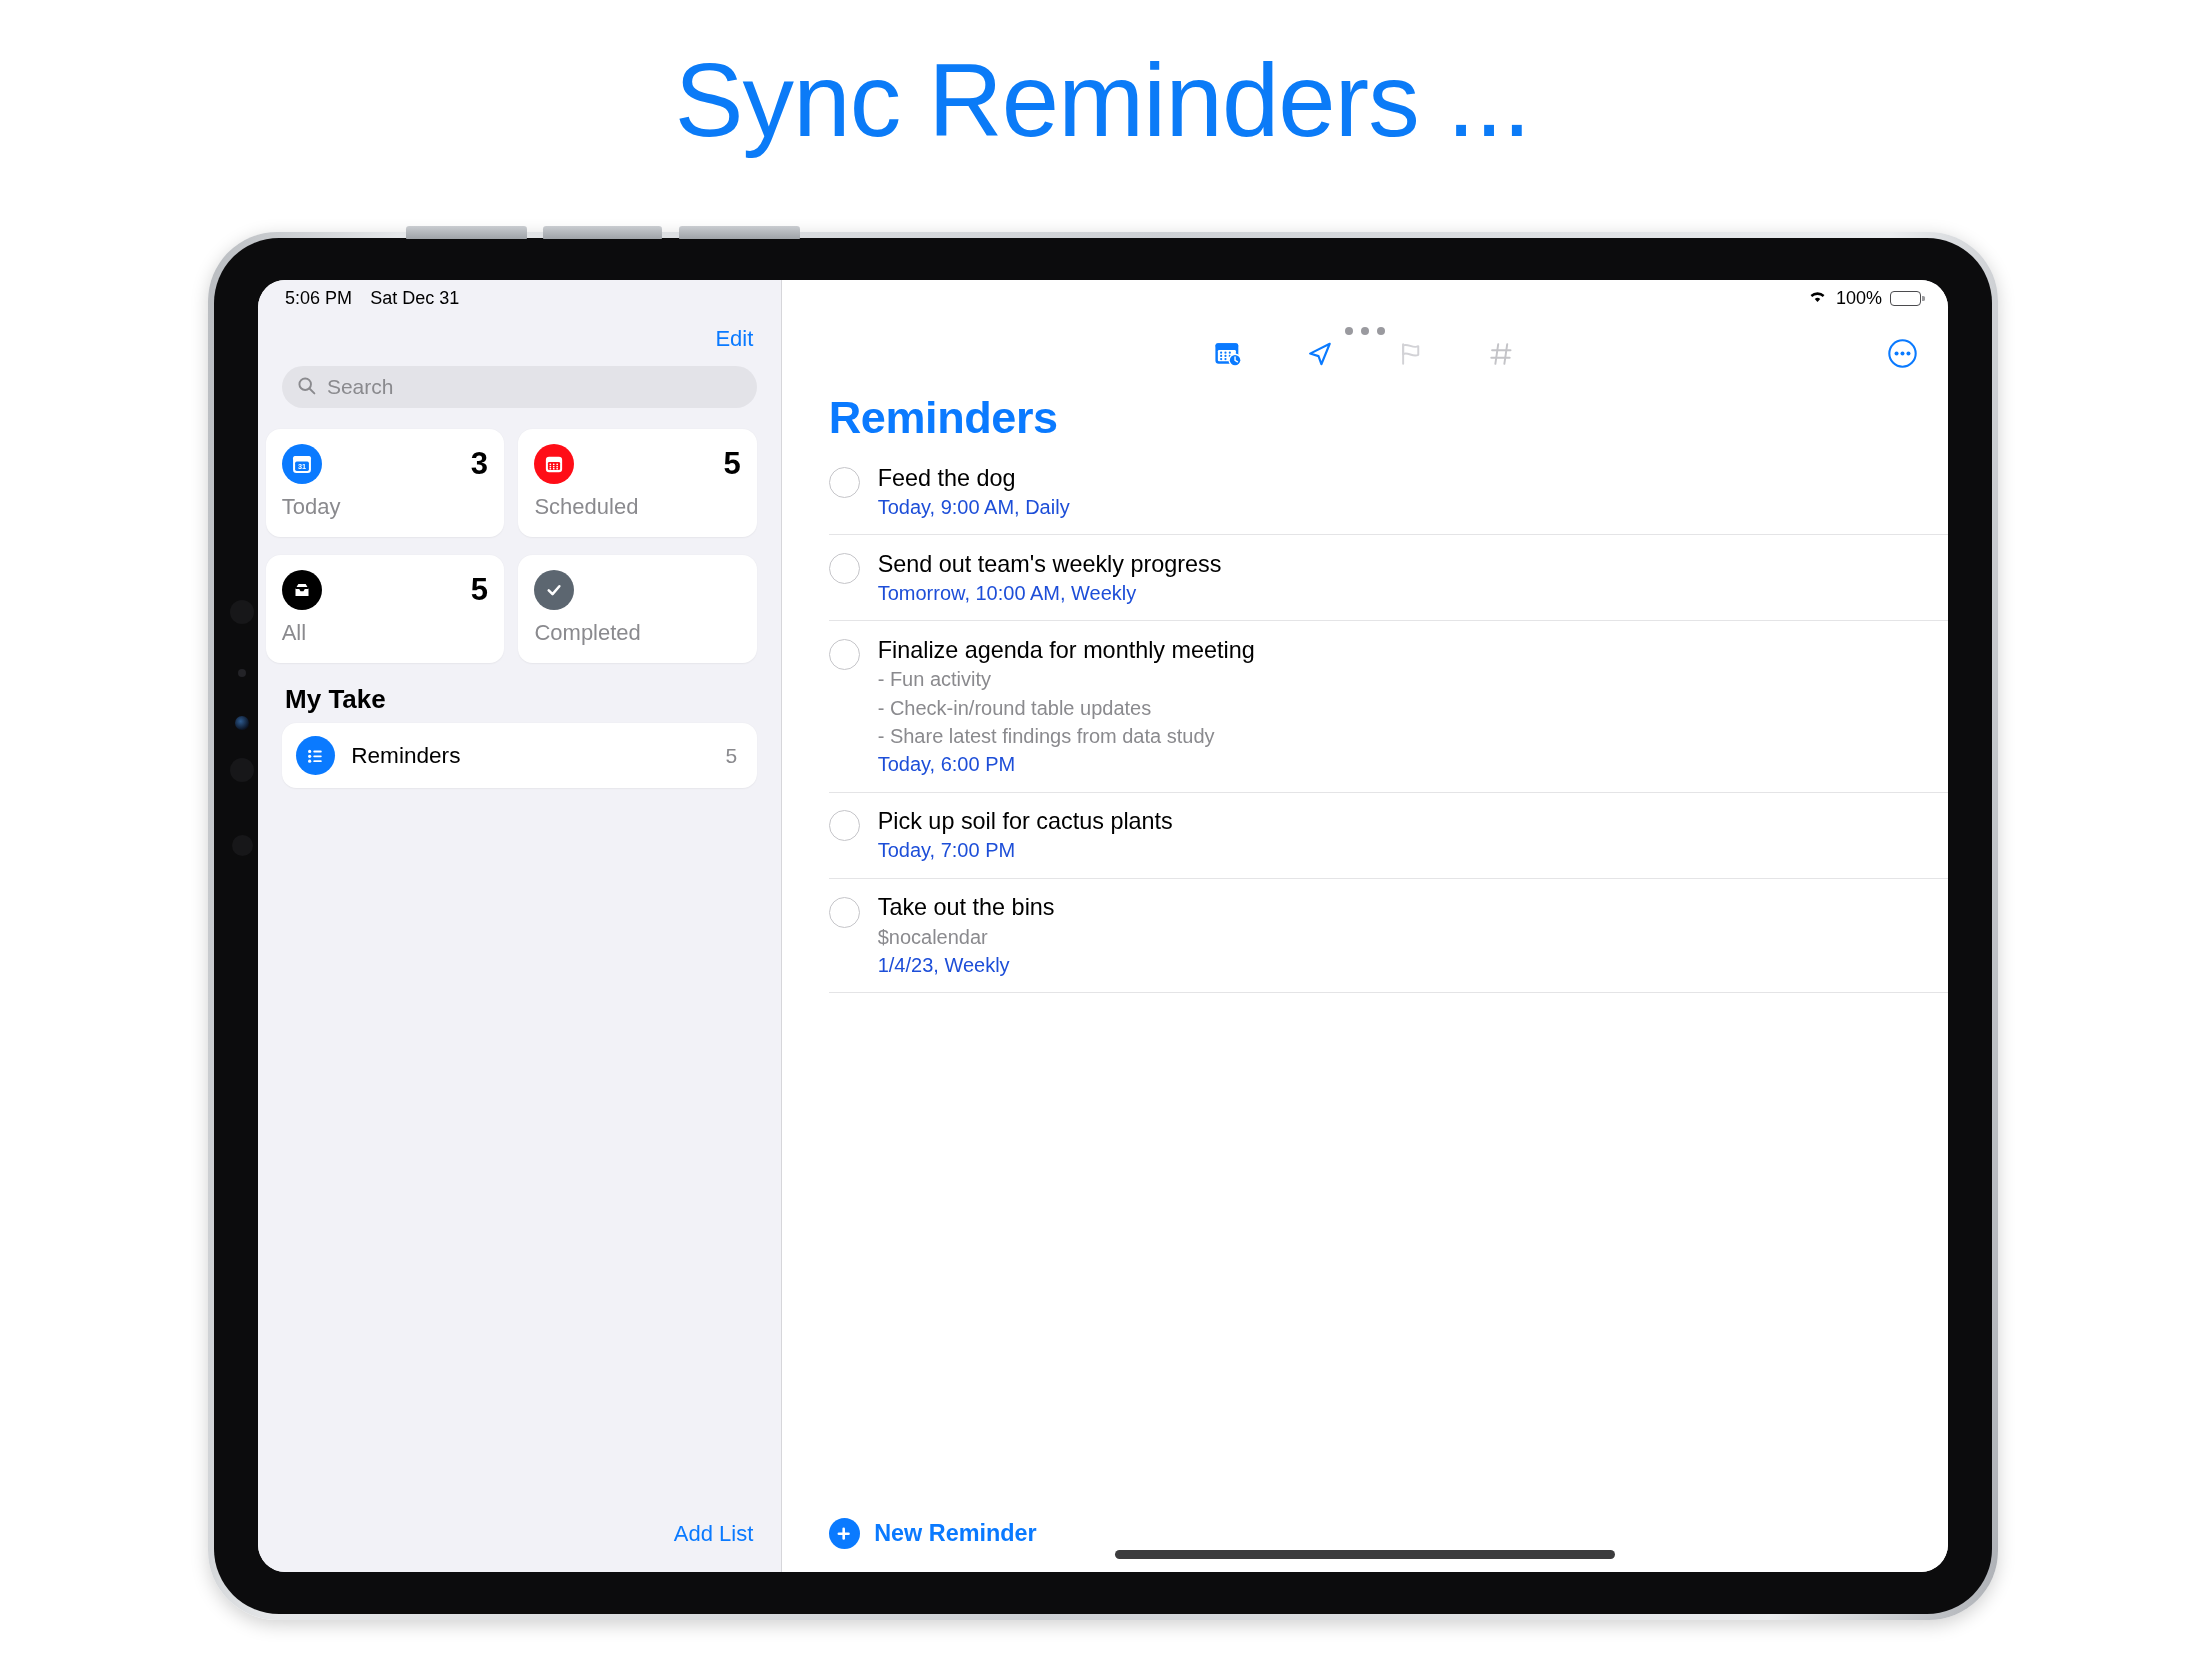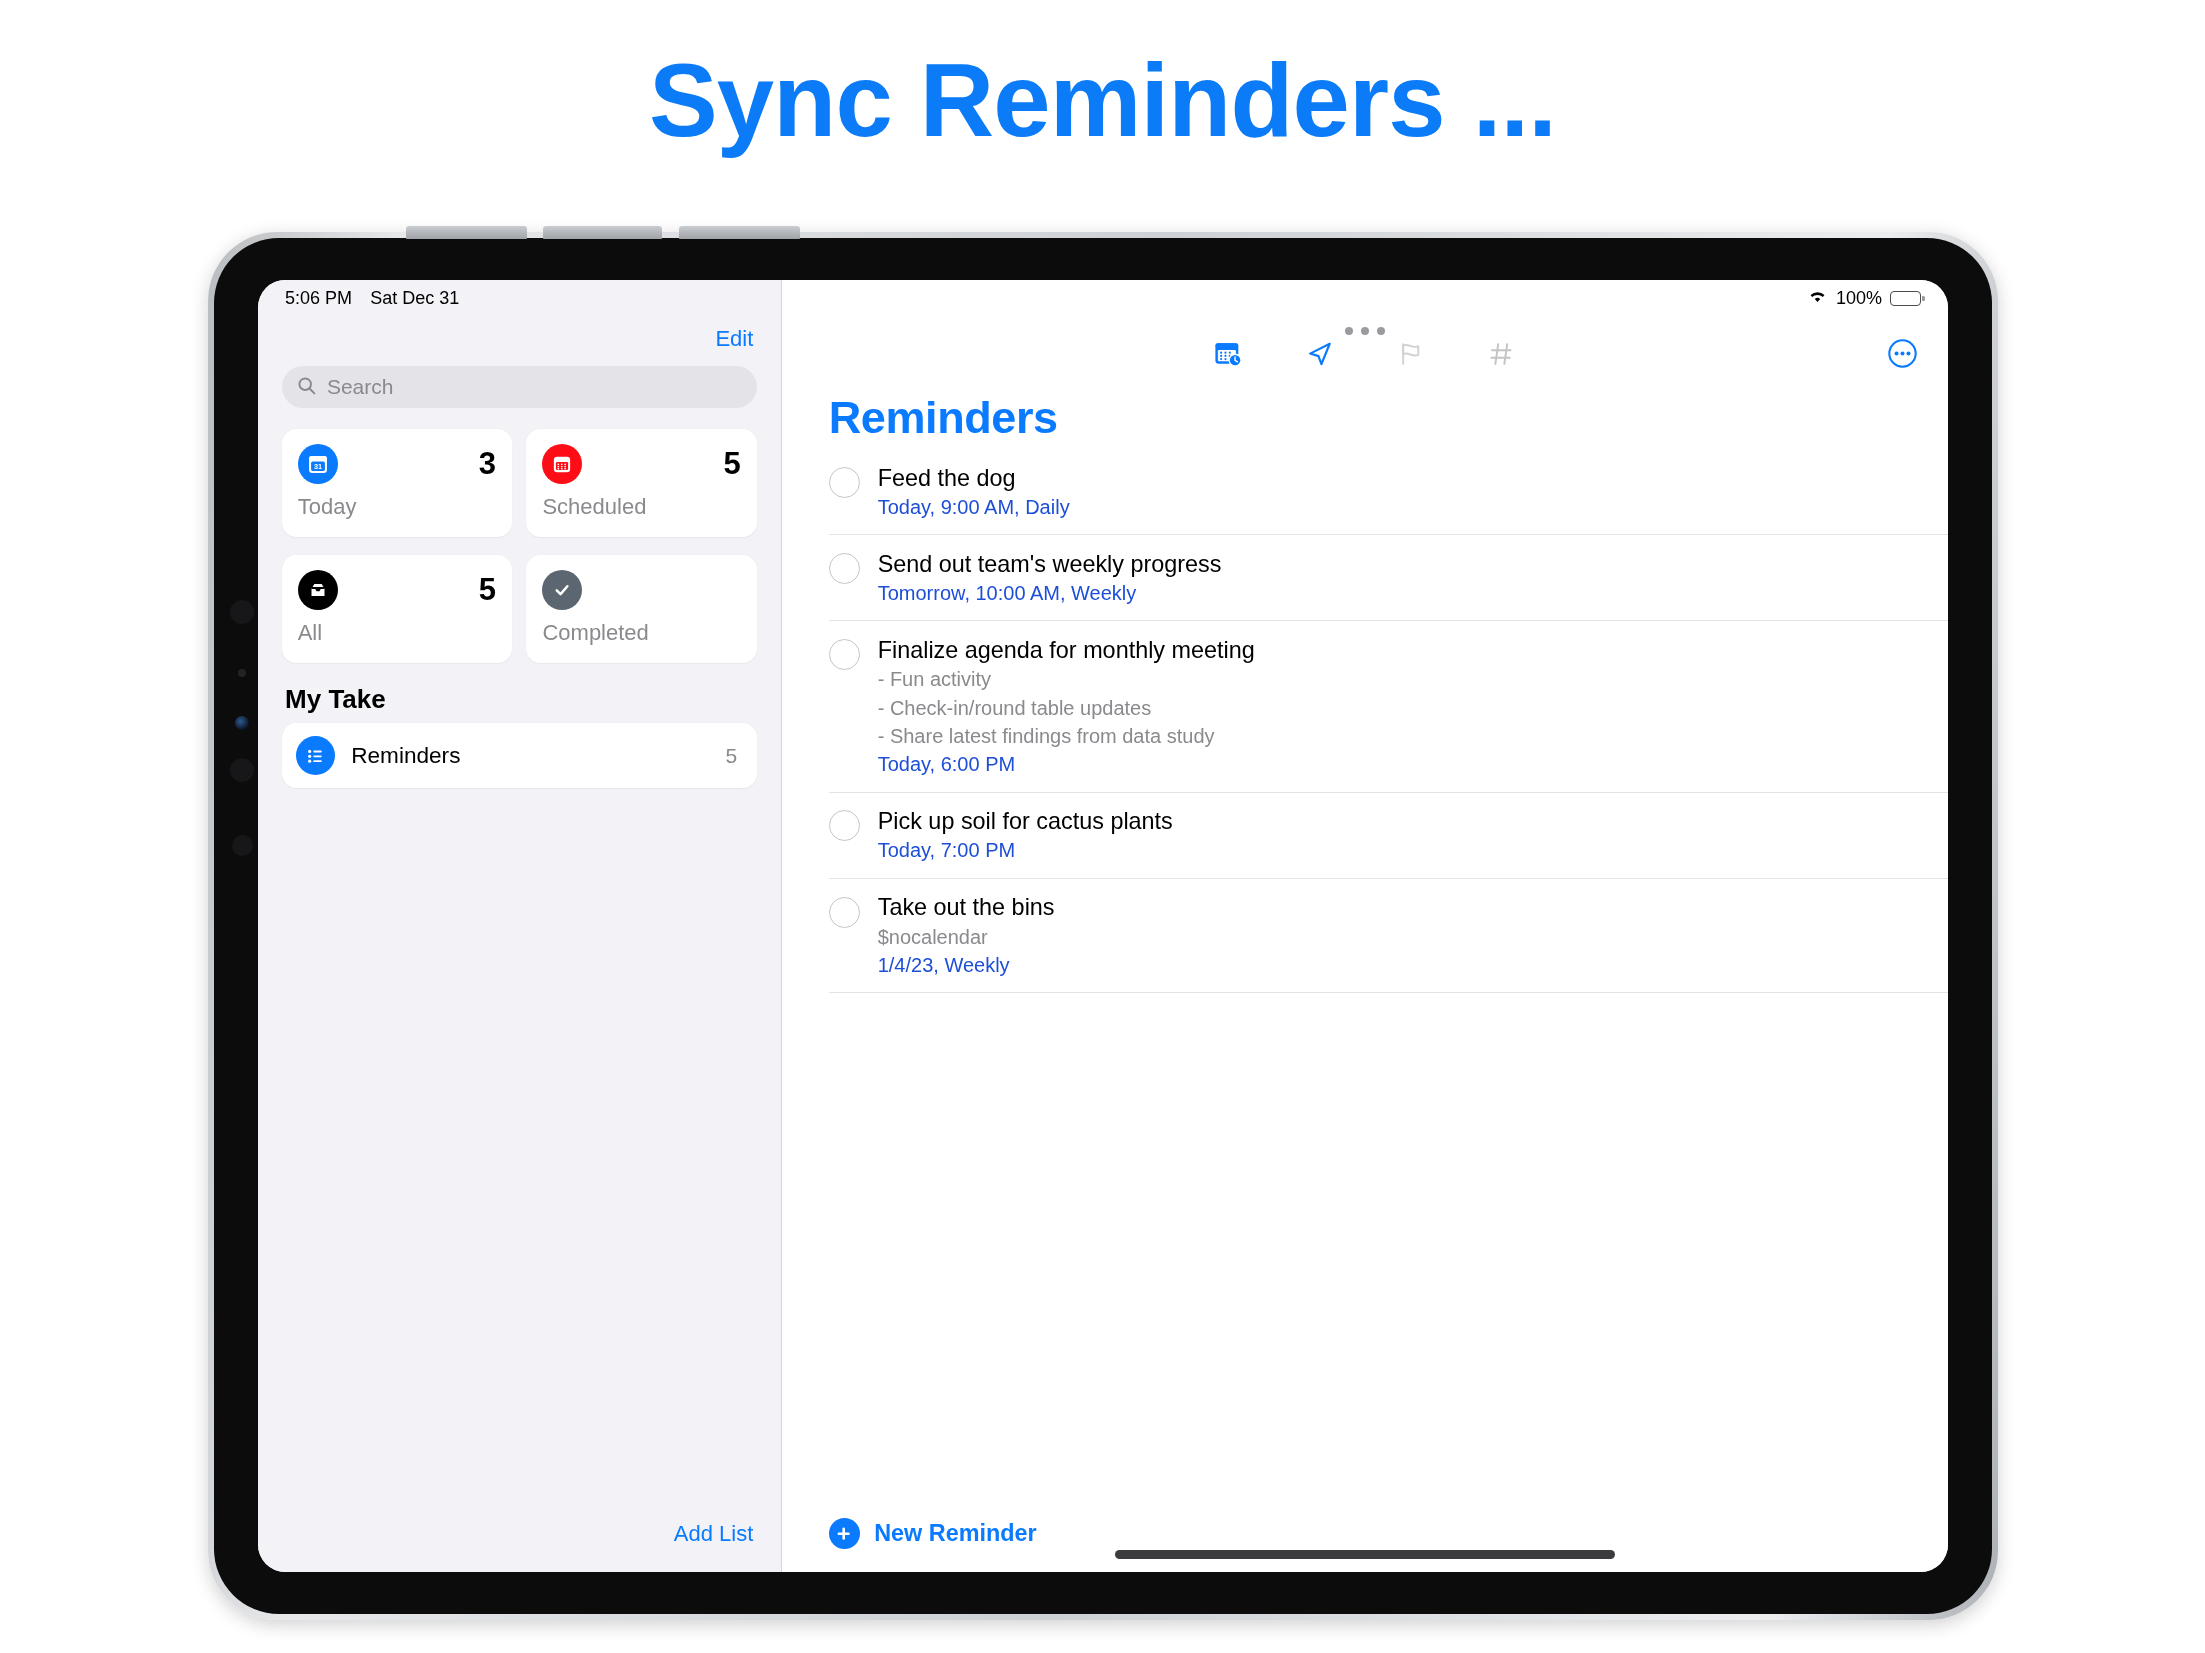--- a/index.html
+++ b/index.html
@@ -20,21 +20,21 @@
   }
 
   
   .headline {
     position: absolute;
     top: 42px;
     left: 0;
     width: 2205px;
     text-align: center;
     font-size: 103px;
-    font-weight: bold;
+    font-weight: normal;
     letter-spacing: -0.8px;
     color: #0b7bf7;
     font-family: "Liberation Sans", sans-serif;
     white-space: nowrap;
   }
 
   
   .ipad-outer {
     position: absolute;
     left: 208px;
@@ -132,21 +132,21 @@
     background: #e3e3e8;
     border-radius: 21px;
     display: flex;
     align-items: center;
     gap: 9.7px;
     padding: 0 14.5px;
   }
   .search-ph { font-size: 21px; color: #8a8a8e; }
 
   .cards {
-    padding: 21px 24px 0 24px;
+    padding: 21px 24px 0 8px;
     display: grid;
     grid-template-columns: 1fr 1fr;
     gap: 18px 14.5px;
   }
   .card {
     background: #ffffff;
     border-radius: 14.5px;
     height: 108px;
     padding: 14.5px 16px 11.3px 16px;
     position: relative;

